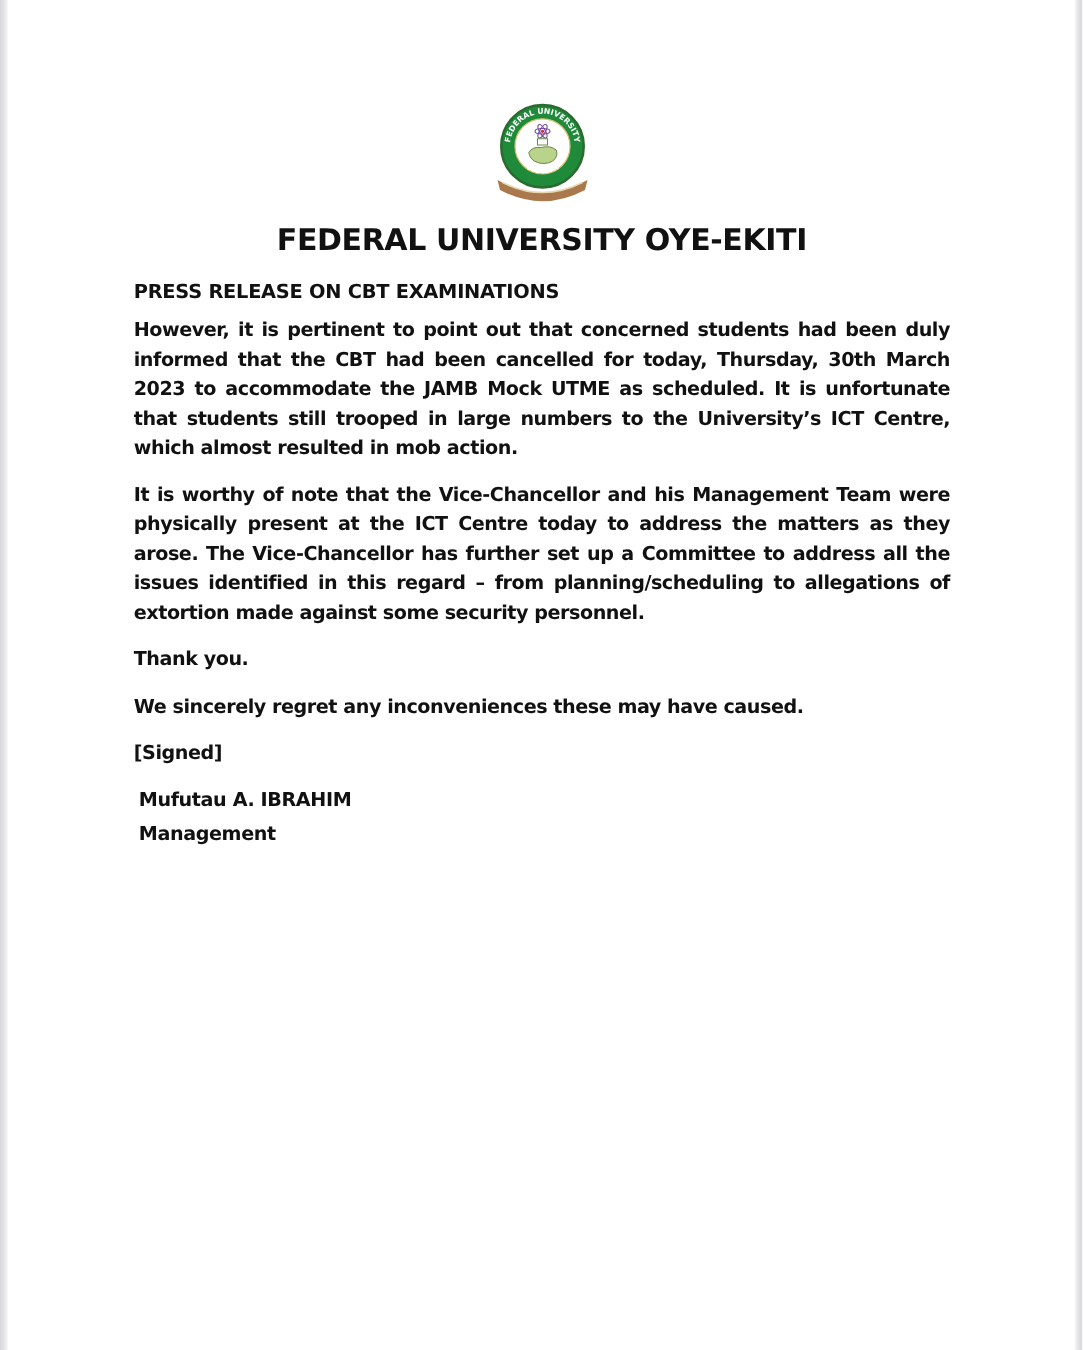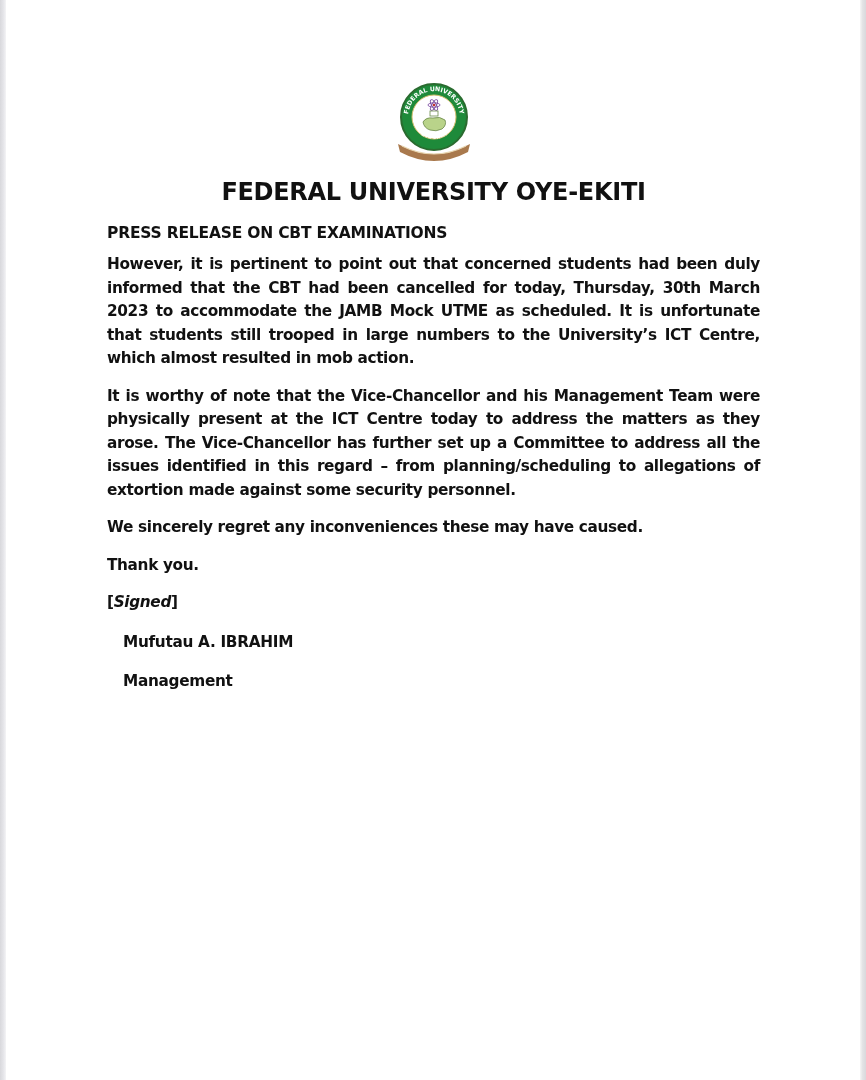--- a/index.html
+++ b/index.html
@@ -61,25 +61,25 @@
       text-align: justify;
       margin: 0 0 14px 0;
       letter-spacing: -0.35px;
     }
     .line {
       font-size: 15.3px;
       line-height: 23.5px;
       margin: 0 0 14px 0;
       letter-spacing: -0.35px;
     }
-    .signed-italic { font-style: italic; }
+    .signed-italic { }
     .sig-name, .sig-role {
       font-size: 15.3px;
       line-height: 23.5px;
-      margin: 16px;
+      margin: 4px;
       letter-spacing: -0.3px;
     }
   </style>
 </head>
 <body>
 
 <div class="frame">
   <div class="edge-left"></div>
   <div class="edge-right"></div>
 
@@ -115,21 +115,21 @@
         <path d="M31 42 Q34 37 41 38 Q48 36 53 40 Q55 45 50 49 Q44 52 38 50 Q32 48 31 42 Z" fill="#b9d38a" stroke="#5a7a3a" stroke-width="0.7"></path>
       </svg>
     </div>
 
     <div class="title">FEDERAL UNIVERSITY OYE-EKITI</div>
     <div class="subtitle">PRESS RELEASE ON CBT EXAMINATIONS</div>
 
     <p class="para">However, it is pertinent to point out that concerned students had been duly informed that the CBT had been cancelled for today, Thursday, 30th March 2023 to accommodate the JAMB Mock UTME as scheduled. It is unfortunate that students still trooped in large numbers to the University’s ICT Centre, which almost resulted in mob action.</p>
     <p class="para">It is worthy of note that the Vice-Chancellor and his Management Team were physically present at the ICT Centre today to address the matters as they arose. The Vice-Chancellor has further set up a Committee to address all the issues identified in this regard – from planning/scheduling to allegations of extortion made against some security personnel.</p>
 
+    <p class="line">Thank you.</p>
     <p class="line">We sincerely regret any inconveniences these may have caused.</p>
-    <p class="line">Thank you.</p>
 
     <p class="line"><span>[</span><span class="signed-italic">Signed</span><span>]</span></p>
 
     <p class="sig-name">Mufutau A. IBRAHIM</p>
     <p class="sig-role">Management</p>
   </div>
 </div>
 
 </body></html>

